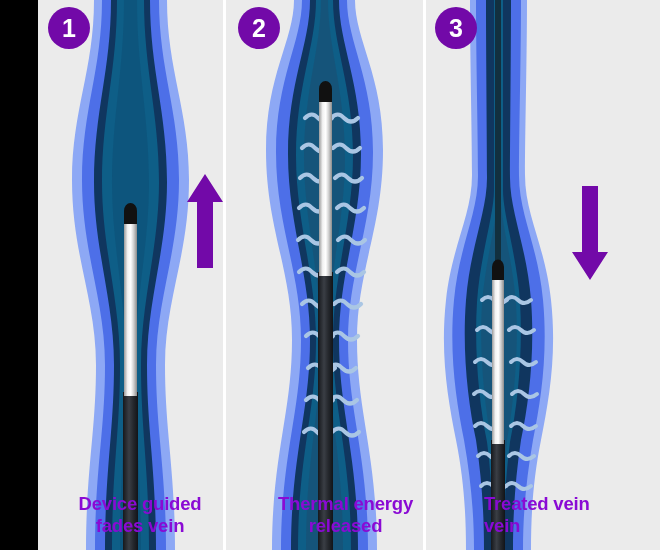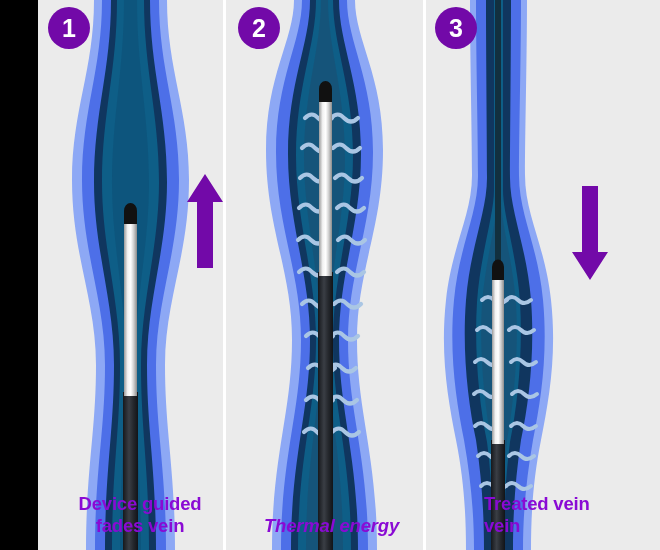--- a/index.html
+++ b/index.html
@@ -29,21 +29,21 @@
   #badge-1 { left:48px;  top:7px; }
   #badge-2 { left:238px; top:7px; }
   #badge-3 { left:435px; top:7px; }
 
   .caption {
     position:absolute; bottom:14px;
     color:#8a0ad4; font-weight:bold; font-size:18.5px; line-height:1.16;
     z-index:40; letter-spacing:-0.2px;
   }
   #caption-1 { left:38px;  width:204px; text-align:center; }
-  #caption-2 { left:224px; width:215px; text-align:center;font-style:italic; }
+  #caption-2 { left:238px; width:215px; text-align:center; }
   #caption-3 { left:484px; width:190px; text-align:left; }
 
   .vein-svg { position:absolute; top:0; left:0; }
 
   .arrow { position:absolute; z-index:35; }
   #arrow-1 { left:185px; top:172px; }
   #arrow-3 { left:570px; top:182px; }
 </style>
 </head>
 <body>
@@ -233,19 +233,20 @@
   <svg class="arrow" id="arrow-3" width="40" height="100" viewBox="0 0 40 100">
     <path d="M20,98 L38,70 L28,70 L28,4 L12,4 L12,70 L2,70 Z" fill="#7209a8"></path>
   </svg>
 
   <div class="caption" id="caption-1">
     <div>Device guided</div>
     <div>fades vein</div>
   </div>
   <div class="caption" id="caption-2">
     <div>Thermal energy</div>
+    <div>released</div>
   </div>
   <div class="caption" id="caption-3">
     <div>Treated vein</div>
     <div>vein</div>
   </div>
 
 </div>
 
 </body></html>

